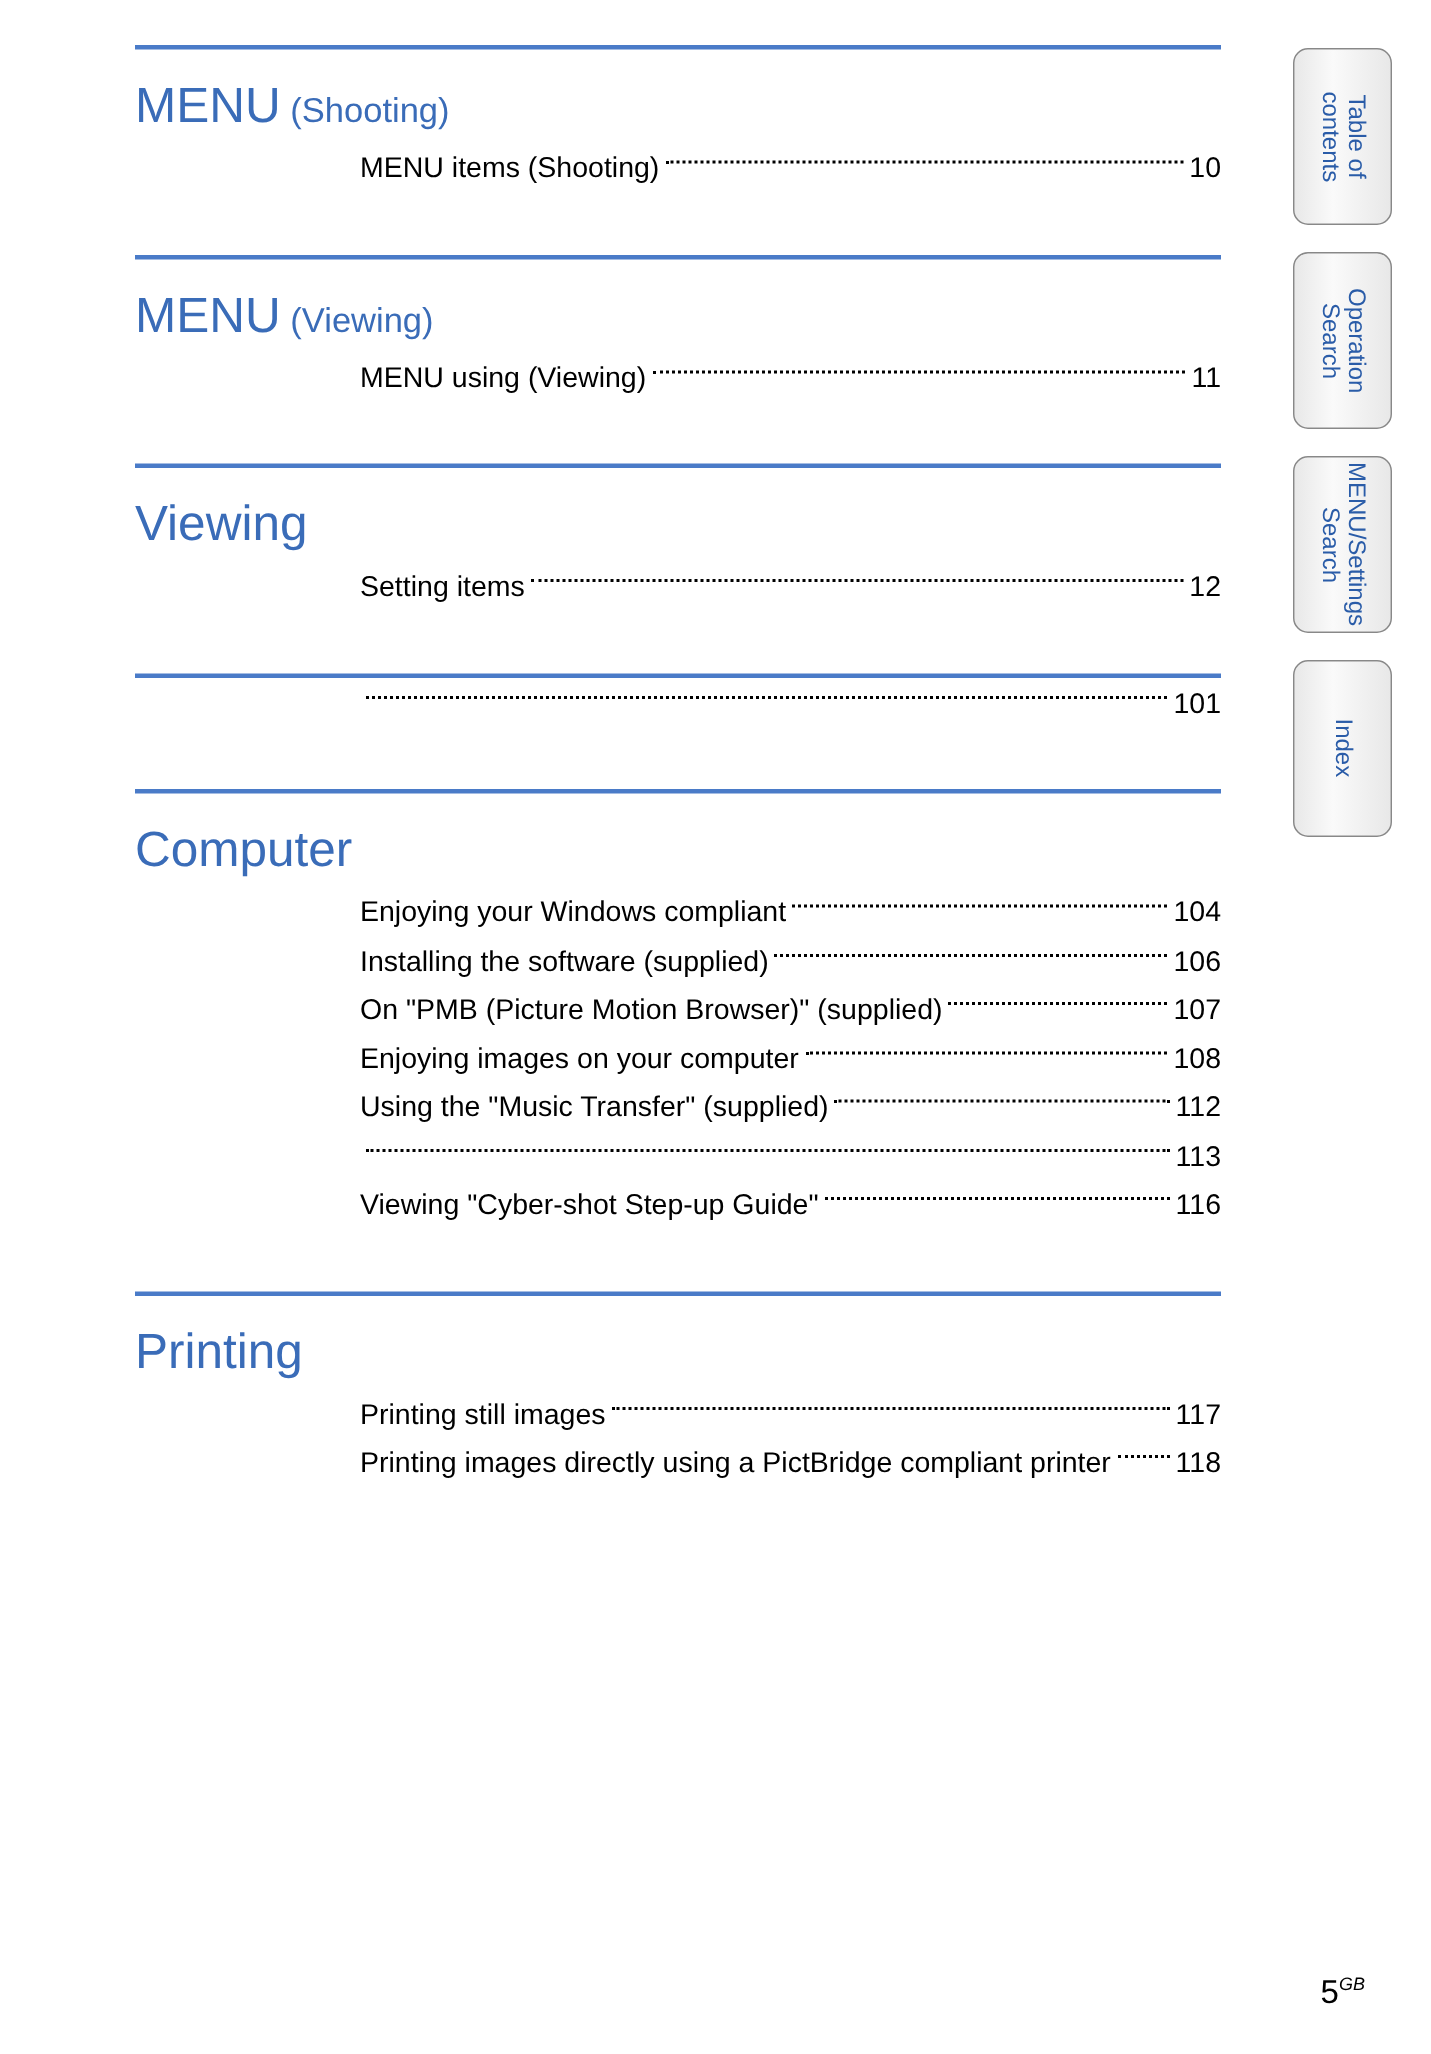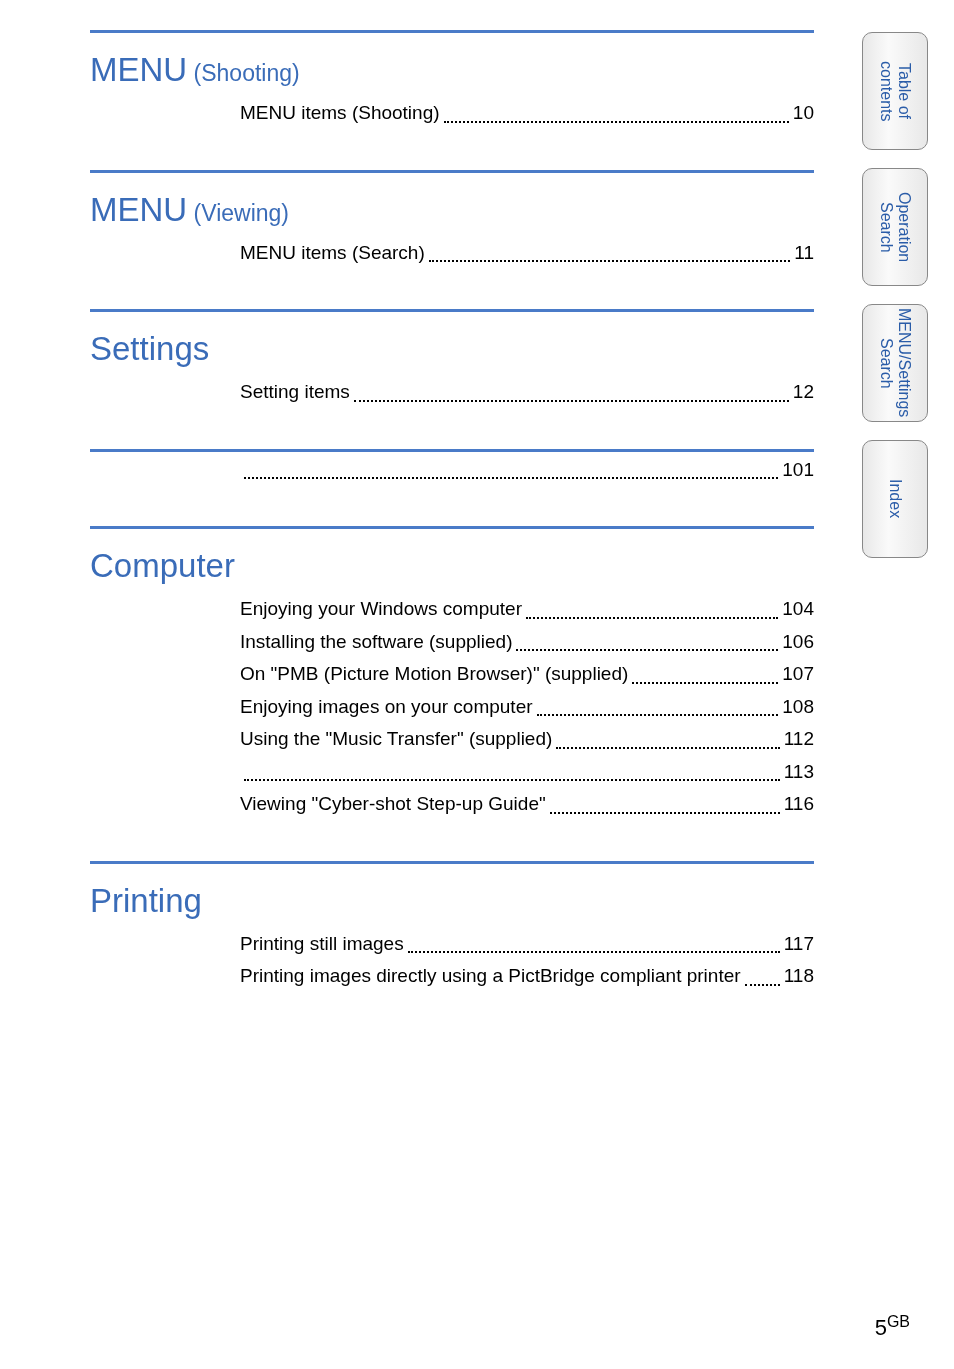--- a/index.html
+++ b/index.html
@@ -27,21 +27,21 @@
       color: #3a6cb8;
       font-weight: normal;
       margin-bottom: 10px;
       margin-top: 18px;
     }
     .section-heading .sub {
       font-size: 23px;
     }
     .toc-row {
       display: flex;
-      align-items: flex-end;
+      align-items: center;
       font-size: 19px;
       color: #000;
       margin-left: 150px;
       margin-bottom: 4px;
       line-height: 1.5;
     }
     .toc-label { white-space: nowrap; }
     .toc-dots {
       flex: 1;
       border-bottom: 2px dotted #000;
@@ -78,22 +78,23 @@
       line-height: 1.1;
     }
 
     .footer {
       position: absolute;
       bottom: 28px;
       right: 44px;
       font-size: 22px;
     }
     .footer .gb {
-      font-size: 16px;
+      font-size: 12px;
       vertical-align: super;
+      font-style: italic;
     }
   </style>
 </head>
 <body>
 
 <div class="content">
 
   <div class="section">
     <div class="section-rule"></div>
     <h2 class="section-heading">
@@ -105,30 +106,30 @@
       <span class="toc-page">10</span>
     </div>
   </div>
 
   <div class="section">
     <div class="section-rule"></div>
     <h2 class="section-heading">
       <span>MENU</span><span class="sub"> (Viewing)</span>
     </h2>
     <div class="toc-row">
-      <span class="toc-label">MENU items (Search)</span>
+      <span class="toc-label">MENU using (Viewing)</span>
       <span class="toc-dots"></span>
       <span class="toc-page">11</span>
     </div>
   </div>
 
   <div class="section">
     <div class="section-rule"></div>
     <h2 class="section-heading">
-      <span>Settings</span>
+      <span>Viewing</span>
     </h2>
     <div class="toc-row">
       <span class="toc-label">Setting items</span>
       <span class="toc-dots"></span>
       <span class="toc-page">12</span>
     </div>
   </div>
 
   <div class="section">
     <div class="section-rule"></div>
@@ -137,21 +138,21 @@
       <span class="toc-page">101</span>
     </div>
   </div>
 
   <div class="section">
     <div class="section-rule"></div>
     <h2 class="section-heading">
       <span>Computer</span>
     </h2>
     <div class="toc-row">
-      <span class="toc-label">Enjoying your Windows computer</span>
+      <span class="toc-label">Enjoying your Windows compliant</span>
       <span class="toc-dots"></span>
       <span class="toc-page">104</span>
     </div>
     <div class="toc-row">
       <span class="toc-label">Installing the software (supplied)</span>
       <span class="toc-dots"></span>
       <span class="toc-page">106</span>
     </div>
     <div class="toc-row">
       <span class="toc-label">On "PMB (Picture Motion Browser)" (supplied)</span>

